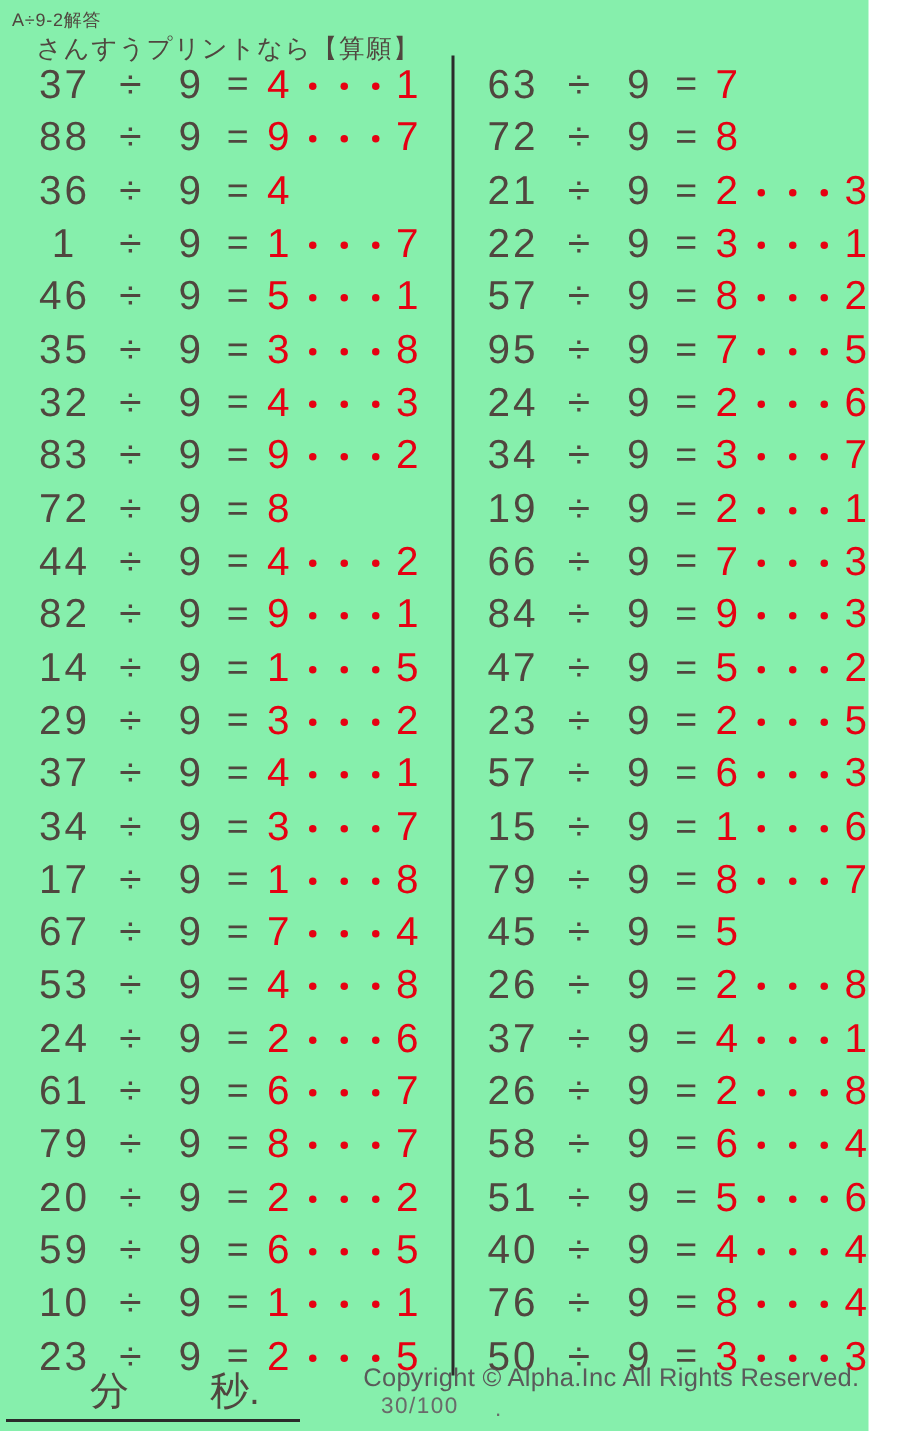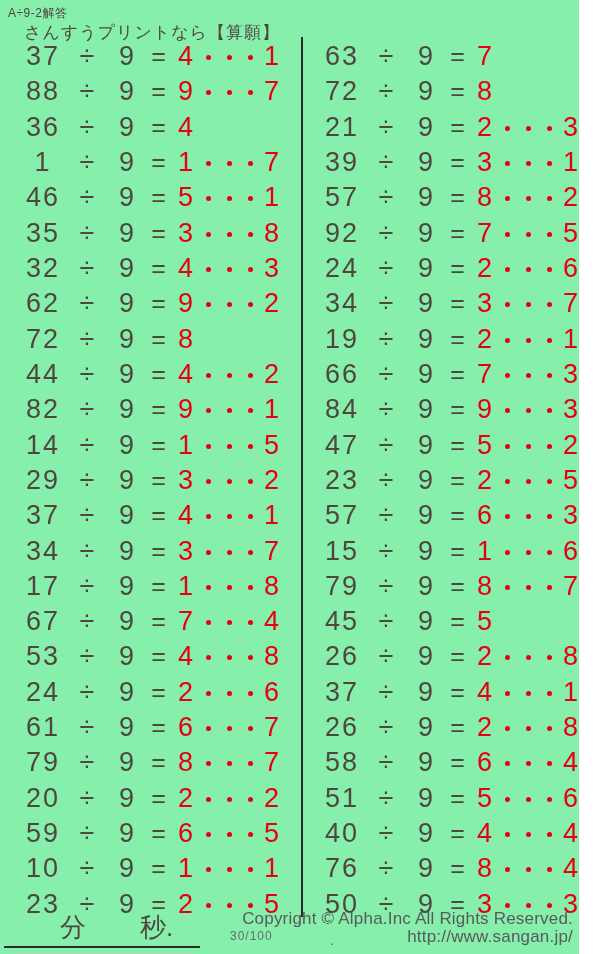--- a/index.html
+++ b/index.html
@@ -32,21 +32,21 @@
   .eq{font-size:25px;}
   .answer{display:flex;align-items:center;margin-left:6px;color:var(--red);font-size:27px;line-height:1;}
   .quotient{min-width:15px;}
   .dots{display:inline-flex;gap:16px;margin:2px 11px 0 13px;}
   .dots i{display:block;width:5px;height:5px;border-radius:50%;background:var(--red);}
 
   
   .timer{position:absolute;left:4px;top:916px;width:196px;height:32px;border-bottom:2px solid var(--line);}
   .timer .minutes{position:absolute;left:56px;bottom:1px;font-size:26px;color:var(--ink);}
   .timer .seconds{position:absolute;left:136px;bottom:1px;font-size:26px;color:var(--ink);}
-  .page-num{position:absolute;left:230px;top:929px;font-size:12px;color:var(--gray);letter-spacing:1px;}
+  .page-num{position:absolute;left:254px;top:929px;font-size:15px;color:var(--gray);letter-spacing:1px;}
   .stray-dot{position:absolute;left:330px;top:931px;font-size:15px;color:var(--gray);}
   .copyright{position:absolute;right:6px;top:910px;text-align:right;font-size:17px;
     color:#5a5a5a;line-height:18px;letter-spacing:.2px;}
 </style>
 </head>
 <body>
 
 <div class="page">
 
   <div class="hdr-title">A÷9-2解答</div>
@@ -148,21 +148,21 @@
       <span class="quotient">4</span>
       <span class="dots">
               <i></i>
               <i></i>
               <i></i>
             </span>
       <span class="remainder">3</span>
     </span>
   </div>
         <div class="row">
-    <span class="num dividend">62</span>
+    <span class="num dividend">83</span>
     <span class="num op">÷</span>
     <span class="num divisor">9</span>
     <span class="num eq">=</span>
     <span class="answer">
       <span class="quotient">9</span>
       <span class="dots">
               <i></i>
               <i></i>
               <i></i>
             </span>
@@ -451,21 +451,21 @@
       <span class="quotient">2</span>
       <span class="dots">
               <i></i>
               <i></i>
               <i></i>
             </span>
       <span class="remainder">3</span>
     </span>
   </div>
         <div class="row">
-    <span class="num dividend">39</span>
+    <span class="num dividend">22</span>
     <span class="num op">÷</span>
     <span class="num divisor">9</span>
     <span class="num eq">=</span>
     <span class="answer">
       <span class="quotient">3</span>
       <span class="dots">
               <i></i>
               <i></i>
               <i></i>
             </span>
@@ -481,21 +481,21 @@
       <span class="quotient">8</span>
       <span class="dots">
               <i></i>
               <i></i>
               <i></i>
             </span>
       <span class="remainder">2</span>
     </span>
   </div>
         <div class="row">
-    <span class="num dividend">92</span>
+    <span class="num dividend">95</span>
     <span class="num op">÷</span>
     <span class="num divisor">9</span>
     <span class="num eq">=</span>
     <span class="answer">
       <span class="quotient">7</span>
       <span class="dots">
               <i></i>
               <i></i>
               <i></i>
             </span>
@@ -786,16 +786,15 @@
   </div>
 
   <div class="timer">
     <span class="minutes">分</span>
     <span class="seconds">秒.</span>
   </div>
   <div class="page-num">30/100</div>
   <div class="stray-dot">.</div>
   <div class="copyright">
     <div>Copyright ©  Alpha.Inc All Rights Reserved.</div>
-    <div>http://www.sangan.jp/</div>
   </div>
 
 </div>
 
 </body></html>

